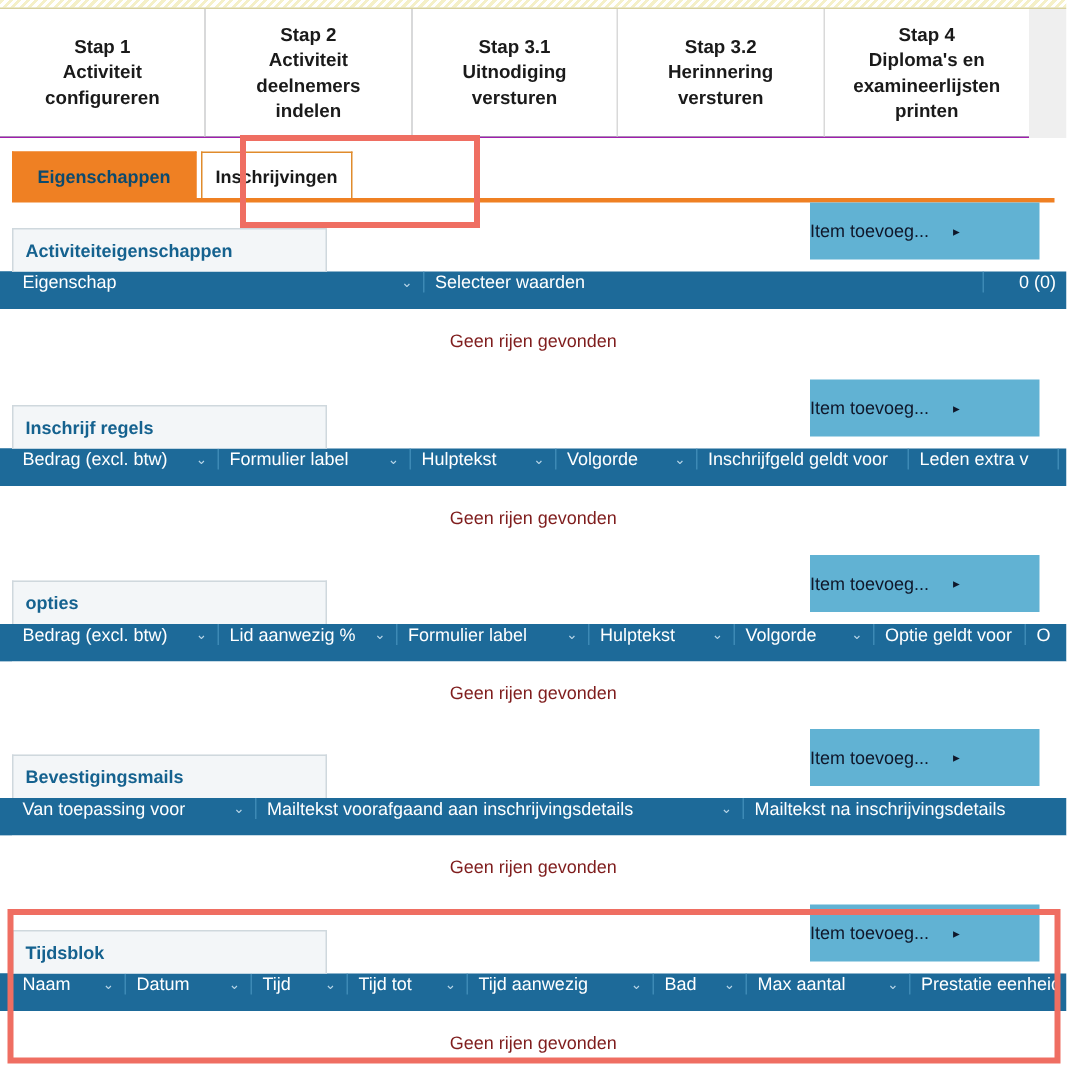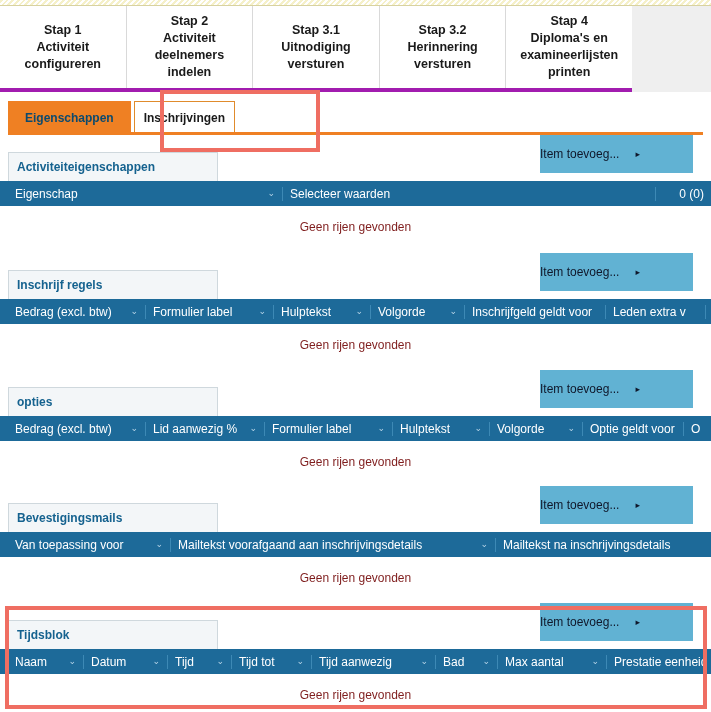--- a/index.html
+++ b/index.html
@@ -33,25 +33,25 @@
   
   .steps-wrap {
     position: absolute;
     left: 0; top: 6px;
     width: 711px; height: 86px;
     background: #efefef;
   }
   .steps-bar {
     position: absolute;
     left: 0; top: 0;
-    width: 632px; height: 86px;
+    width: 686px; height: 86px;
     display: flex;
     background: #0f172a;
     box-sizing: border-box;
-    border-bottom: 4px solid #a21caf;
+    border-bottom: 1px solid #a21caf;
   }
   .step {
     flex: 1 1 0;
     border-right: 1px solid #d9d9d9;
     display: flex;
     align-items: center;
     justify-content: center;
     text-align: center;
     font-weight: bold;
     font-size: 12.5px;
@@ -144,21 +144,21 @@
   }
   .add-btn .caret {
     font-size: 9px;
     line-height: 1;
   }
 
   .thead {
     display: flex;
     height: 25px;
     background: #1d6a99;
-    align-items: center;
+    align-items: flex-start;
     overflow: hidden;
     width: 711px;
     box-sizing: border-box;
     border-left: 8px solid #1d6a99;
   }
   .th {
     display: flex;
     align-items: center;
     justify-content: space-between;
     gap: 8px;

